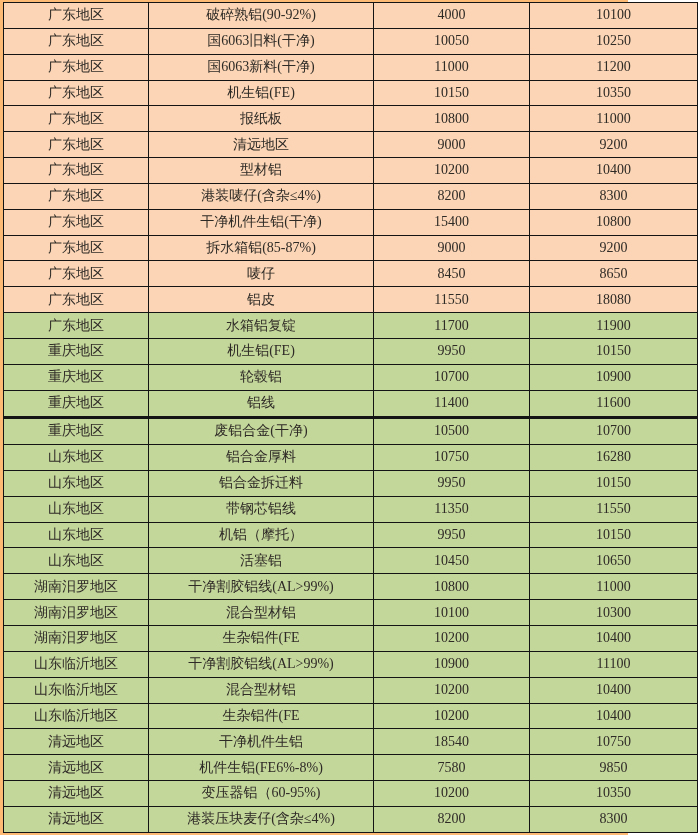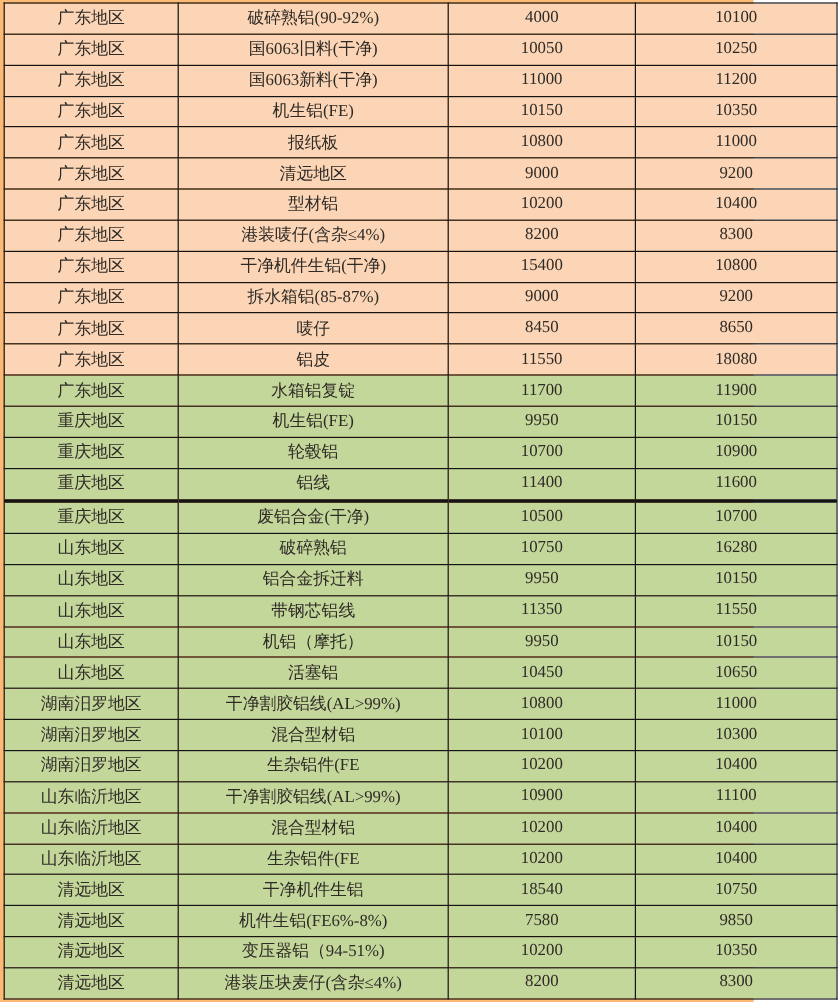--- a/index.html
+++ b/index.html
@@ -165,21 +165,21 @@
 
   <tr class="band-green">
     <td>重庆地区</td>
     <td>废铝合金(干净)</td>
     <td>10500</td>
     <td>10700</td>
   </tr>
 
   <tr class="band-green">
     <td>山东地区</td>
-    <td>破碎熟铝</td>
+    <td>铝合金厚料</td>
     <td>10750</td>
     <td>16280</td>
   </tr>
 
   <tr class="band-green">
     <td>山东地区</td>
     <td>铝合金拆迁料</td>
     <td>9950</td>
     <td>10150</td>
   </tr>
@@ -256,21 +256,21 @@
 
   <tr class="band-green">
     <td>清远地区</td>
     <td>机件生铝(FE6%-8%)</td>
     <td>7580</td>
     <td>9850</td>
   </tr>
 
   <tr class="band-green">
     <td>清远地区</td>
-    <td>变压器铝（94-51%)</td>
+    <td>变压器铝（60-95%)</td>
     <td>10200</td>
     <td>10350</td>
   </tr>
 
   <tr class="band-green">
     <td>清远地区</td>
     <td>港装压块麦仔(含杂≤4%)</td>
     <td>8200</td>
     <td>8300</td>
   </tr>

